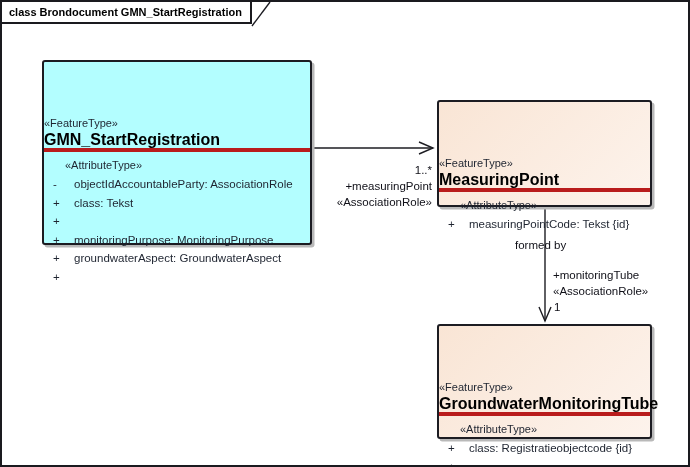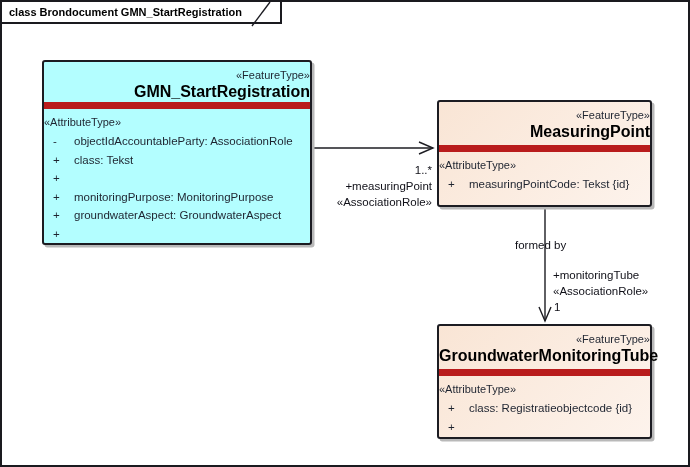--- a/index.html
+++ b/index.html
@@ -3,37 +3,37 @@
 <meta charset="utf-8">
 <style>
   html,body{margin:0;padding:0;background:#fff;}
   #canvas{
     position:relative;width:690px;height:467px;background:#ffffff;
     font-family:"Liberation Sans", sans-serif;color:#16161d;overflow:hidden;
     box-sizing:border-box;border:2px solid #1a1a1f;
   }
   
   .frame-tab{
-    position:absolute;left:0;top:0;width:280px;height:22px;background:#ffffff;
+    position:absolute;left:0;top:0;width:250px;height:22px;background:#ffffff;
     border-right:2px solid #1a1a1f;border-bottom:2px solid #1a1a1f;
     display:flex;align-items:center;padding-left:7px;box-sizing:border-box;
   }
   .frame-tab span{font-size:11px;font-weight:bold;color:#000;}
   
   .uml-class{
     position:absolute;box-sizing:border-box;border:2px solid #1c1c22;border-radius:3px;
     box-shadow:2.5px 2.5px 0 #b9b9b9;display:flex;flex-direction:column;
   }
   .uml-class.cyan{background:#b3feff;}
   .uml-class.peach{background:linear-gradient(135deg,#f9e5d5 0%,#fdf3ec 100%);}
-  .cls-head{border-bottom:7px solid #b91c1c;text-align:right;padding-top:6px;box-sizing:border-box;}
+  .cls-head{border-bottom:4px solid #b91c1c;text-align:left;padding-top:6px;box-sizing:border-box;margin-top:48px;}
   .stereo{font-size:11px;color:#1e2430;line-height:15px;}
   .cls-name{font-size:16px;font-weight:bold;color:#000;line-height:17px;}
   .cls-attrs{padding-top:5px;}
-  .attr-stereo{font-size:11px;color:#1e2430;padding-left:0;line-height:16px;margin-bottom:2px;}
+  .attr-stereo{font-size:11px;color:#1e2430;padding-left:21px;line-height:16px;margin-bottom:2px;}
   .attr-row{display:flex;font-size:11.5px;color:#1e2430;line-height:18.5px;}
   .attr-row .vis{width:21px;padding-left:9px;flex:none;}
   
   .lbl{position:absolute;font-size:11.5px;color:#101018;line-height:16px;white-space:nowrap;}
   .lbl.right-align{text-align:right;}
   svg.overlay{position:absolute;left:0;top:0;pointer-events:none;}
   svg .wire{stroke:#1c1c22;stroke-width:1.4;fill:none;}
 </style>
 </head>
 <body>

